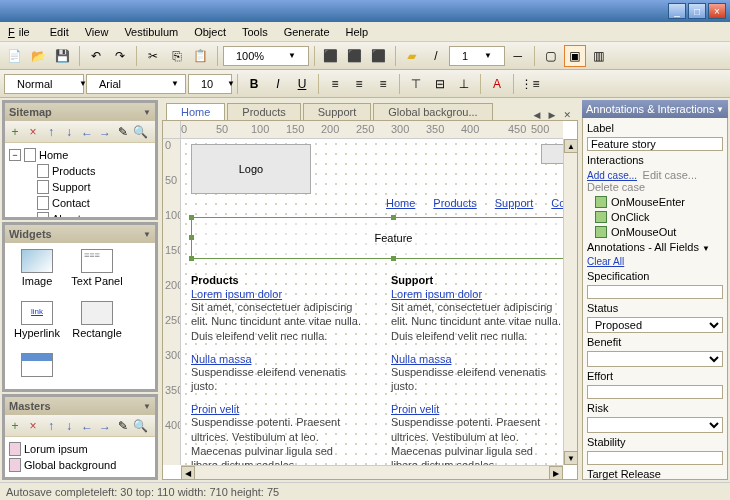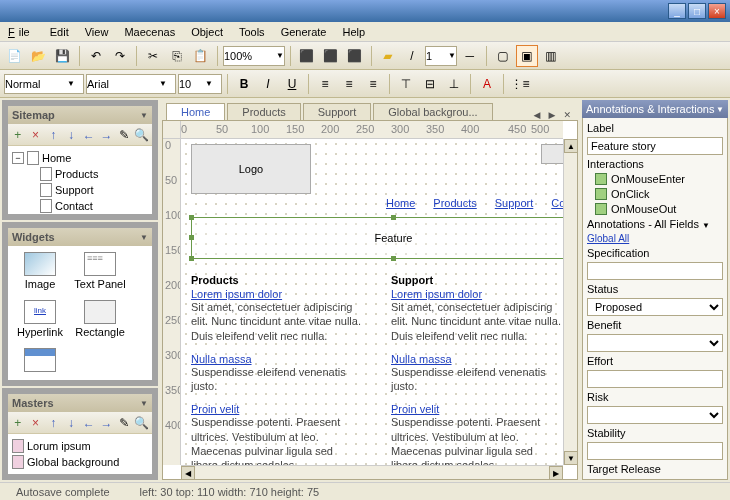--- a/index.html
+++ b/index.html
@@ -7,26 +7,26 @@
 .titlebar { height: 22px; background: linear-gradient(#7da5e0,#3b6ea5); color: #fff; display: flex; align-items: center; padding: 0 4px; }
 .titlebar .spacer { flex: 1; }
 .winbtn { width: 18px; height: 16px; margin-left: 2px; border: 1px solid #2a5a8a; background: linear-gradient(#c7dbf5,#7da5e0); display: flex; align-items: center; justify-content: center; font-size: 10px; cursor: pointer; }
 .winbtn.close { background: linear-gradient(#f5a090,#d04020); }
 .menubar { height: 20px; background: #ece9d8; display: flex; align-items: center; padding: 0 4px; gap: 8px; border-bottom: 1px solid #ccc; }
 .menubar span { padding: 2px 4px; cursor: pointer; }
 .menubar span u { text-decoration: underline; }
 .toolbar { height: 28px; background: linear-gradient(#f4f2eb,#e2ddc8); border-bottom: 1px solid #c0b890; display: flex; align-items: center; padding: 0 4px; gap: 2px; }
 .tbtn { width: 22px; height: 22px; border: 1px solid transparent; display: flex; align-items: center; justify-content: center; cursor: pointer; font-size: 12px; }
 .tsep { width: 1px; height: 20px; background: #c0b890; margin: 0 3px; }
-.tcombo { height: 20px; border: 1px solid #b0a888; background: #fff; padding: 0 0; display: flex; align-items: center; }
+.tcombo { height: 20px; border: 1px solid #b0a888; background: #fff; padding: 0 12px; display: flex; align-items: center; }
 .tcombo input { border: none; outline: none; font-size: 11px; width: 50px; }
 .tcombo .arrow { font-size: 8px; margin-left: 2px; cursor: pointer; }
 .workspace { flex: 1; display: flex; overflow: hidden; }
 .leftpanel { width: 160px; display: flex; flex-direction: column; gap: 2px; padding: 2px; }
-.panel { background: #f8f7f2; border: 6px solid #a3a3a3; display: flex; flex-direction: column; }
+.panel { background: #f8f7f2; border: 3px solid #a3a3a3; display: flex; flex-direction: column; }
 .panel-header { height: 18px; background: linear-gradient(#d8d2bc,#c8c0a4); padding: 0 4px; display: flex; align-items: center; font-weight: bold; color: #555; }
 .panel-header .spacer { flex: 1; }
 .panel-header .arrow { font-size: 8px; cursor: pointer; }
 .panel-tools { height: 22px; background: linear-gradient(#f4f2eb,#e2ddc8); display: flex; align-items: center; padding: 0 2px; gap: 2px; border-bottom: 1px solid #d0c8a8; }
 .panel-body { flex: 1; background: #fff; padding: 4px; overflow: auto; }
 .tree-node { display: flex; align-items: center; gap: 3px; padding: 1px 0; cursor: pointer; }
 .tree-child { padding-left: 28px; }
 .box-icon { width: 12px; height: 12px; border: 1px solid #888; background: #fff; text-align: center; line-height: 10px; font-size: 9px; }
 .page-icon { width: 12px; height: 14px; background: #fff; border: 1px solid #888; position: relative; }
 .widget-grid { display: flex; flex-wrap: wrap; gap: 4px; }
@@ -64,37 +64,37 @@
 .rightpanel { width: 150px; padding: 2px; }
 .rp-header { height: 18px; background: linear-gradient(#8a9ac0,#6a7aa0); color: #fff; padding: 0 4px; display: flex; align-items: center; }
 .rp-body { background: #f8f7f2; border: 1px solid #b0a888; border-top: none; padding: 4px; display: flex; flex-direction: column; gap: 3px; font-size: 11px; height: calc(100% - 18px);}
 .rp-label { font-weight: normal; }
 .rp-input { width: 100%; border: 1px solid #b0a888; background: #fff; height: 18px; padding: 0 3px; font-size: 11px; }
 .rp-link { color: #2040c0; text-decoration: underline; cursor: pointer; font-size: 10px; }
 .rp-actions { font-size: 10px; color: #555; }
 .evt { display: flex; align-items: center; gap: 4px; padding-left: 8px; }
 .evt .b { width: 12px; height: 12px; background: #a0d080; border: 1px solid #4a8040; }
 select.rp-input { height: 18px; }
-.statusbar { height: 18px; background: #ece9d8; border-top: 1px solid #ccc; display: flex; align-items: center; padding: 0 16px; gap: 30px; color: #555; }
+.statusbar { height: 18px; background: #ece9d8; border-top: 1px solid #ccc; display: flex; align-items: center; padding: 0 6px; color: #555; }
 </style>
 </head>
 <body>
 
 <div class="titlebar">
   <div class="spacer"></div>
   <div class="winbtn">_</div>
   <div class="winbtn">□</div>
   <div class="winbtn close">×</div>
 </div>
 
 <div class="menubar">
   <span><u>F</u><span>ile</span></span>
   <span>Edit</span>
   <span>View</span>
-  <span>Maecenas</span>
+  <span>Vestibulum</span>
   <span>Object</span>
   <span>Tools</span>
   <span>Generate</span>
   <span>Help</span>
 </div>
 
 <div class="toolbar">
   <div class="tbtn">📄</div>
   <div class="tbtn">📂</div>
   <div class="tbtn">💾</div>
@@ -126,21 +126,21 @@
   <div class="tbtn">▢</div>
   <div class="tbtn" style="border:1px solid #e08030;background:#fff0d8">▣</div>
   <div class="tbtn">▥</div>
 </div>
 
 <div class="toolbar">
   <div class="tcombo" style="width:80px">
       <input style="width: 60px;" value="Normal">
       <span class="arrow">▼</span>
     </div>
-  <div class="tcombo" style="width:90px">
+  <div class="tcombo" style="width:100px">
       <input style="width: 70px;" value="Arial">
       <span class="arrow">▼</span>
     </div>
   <div class="tcombo" style="width:44px">
       <input style="width: 24px;" value="10">
       <span class="arrow">▼</span>
     </div>
   <div class="tsep"></div>
   <div class="tbtn" style="font-weight:bold">B</div>
   <div class="tbtn" style="font-style:italic">I</div>
@@ -356,34 +356,39 @@
   <div class="rightpanel">
     <div class="rp-header">
         <span>Annotations &amp; Interactions</span>
         <div style="flex:1"></div>
         <span style="font-size:8px">▼</span>
       </div>
     <div class="rp-body">
       <div class="rp-label">Label</div>
       <input class="rp-input" value="Feature story" style="">
       <div class="rp-label">Interactions</div>
+      <div class="rp-actions">
+        <span class="rp-link">Add case...</span>&nbsp;
+        <span style="color:#888">Edit case...</span>&nbsp;
+        <span style="color:#888">Delete case</span>
+      </div>
       <div class="evt">
           <div class="b"></div>
           <span>OnMouseEnter</span>
         </div>
       <div class="evt">
           <div class="b"></div>
           <span>OnClick</span>
         </div>
       <div class="evt">
           <div class="b"></div>
           <span>OnMouseOut</span>
         </div>
       <div class="rp-label"><span>Annotations - All Fields</span> <span style="font-size:8px">▼</span></div>
-      <span class="rp-link">Global All</span>
+      <span class="rp-link">Clear All</span>
       <div>Specification</div>
       <input class="rp-input" style="">
       <div>Status</div>
       <select class="rp-input"><option>Proposed</option></select>
       <div>Benefit</div>
       <select class="rp-input"><option></option></select>
       <div>Effort</div>
       <input class="rp-input" style="">
       <div>Risk</div>
       <select class="rp-input"><option></option></select>

